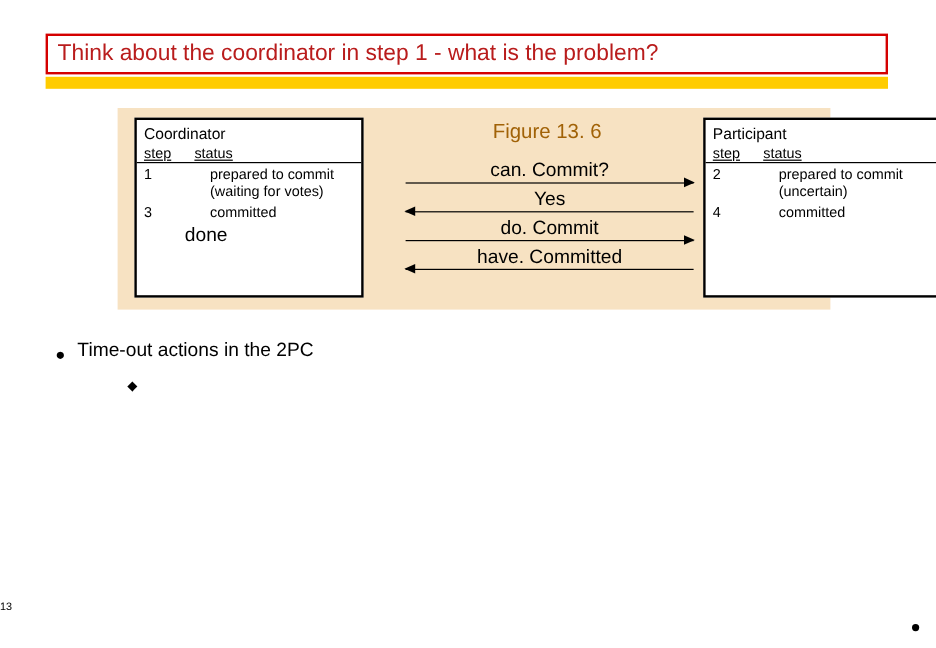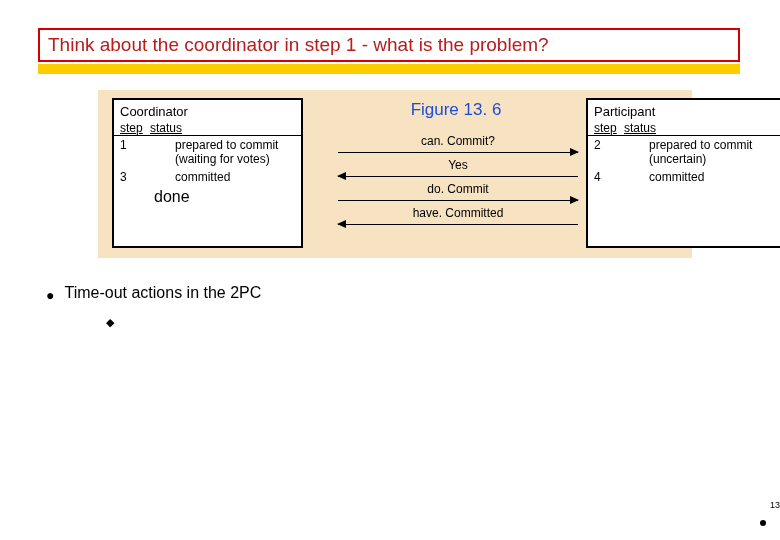--- a/index.html
+++ b/index.html
@@ -39,21 +39,21 @@
     background: #fff;
     border: 2px solid #000;
   }
   .coord { left: 14px; top: 8px; width: 191px; height: 150px; }
   .part  { left: 488px; top: 8px; width: 200px; height: 150px; }
   .boxtitle {
     padding: 4px 6px 2px 6px;
     font-size: 13px;
   }
   .headerrow {
-    display: flex; gap: 0;
+    display: flex; gap: 12px;
     padding: 0 6px;
     font-size: 12px;
     border-bottom: 1px solid #000;
     text-decoration: underline;
   }
   .headerrow .c-step { width: 30px; }
   .row {
     display: flex; gap: 6px;
     padding: 2px 6px;
     font-size: 12px;
@@ -61,27 +61,27 @@
   }
   .row .c-step { width: 30px; }
   .row .c-status { flex: 1; margin-left: 19px; }
   .done { padding: 2px 6px 0 40px; font-size: 16px; }
   .figtitle {
     position: absolute;
     left: 244px; top: 10px;
     width: 228px;
     text-align: center;
     font-size: 17px;
-    color: #1d4ed8;
+    color: #a16207;
   }
   .msg {
     position: absolute;
     width: 228px;
     text-align: center;
-    font-size: 12px;
+    font-size: 16px;
     left: 246px;
   }
   .arrow {
     position: absolute;
     left: 240px;
     width: 240px;
     height: 1px;
     background: #000;
   }
   .arrow::after {
@@ -100,21 +100,21 @@
     font-size: 16px;
   }
   .b1 { display: flex; gap: 10px; margin-bottom: 6px; }
   .b1 .dot { font-size: 14px; line-height: 22px; }
   .b2 { display: flex; gap: 8px; margin-left: 60px; font-size: 15px; }
   .b2 .dia { font-size: 11px; line-height: 20px; }
   .pagenum {
     position: absolute;
     left: 0; right: 0;
     top: 500px;
-    text-align: right;
+    text-align: left;
     font-size: 9px;
   }
   .corner-dot {
     position: absolute;
     right: 14px; bottom: 14px;
     width: 6px; height: 6px;
     border-radius: 50%;
     background: #000;
   }
 </style>

